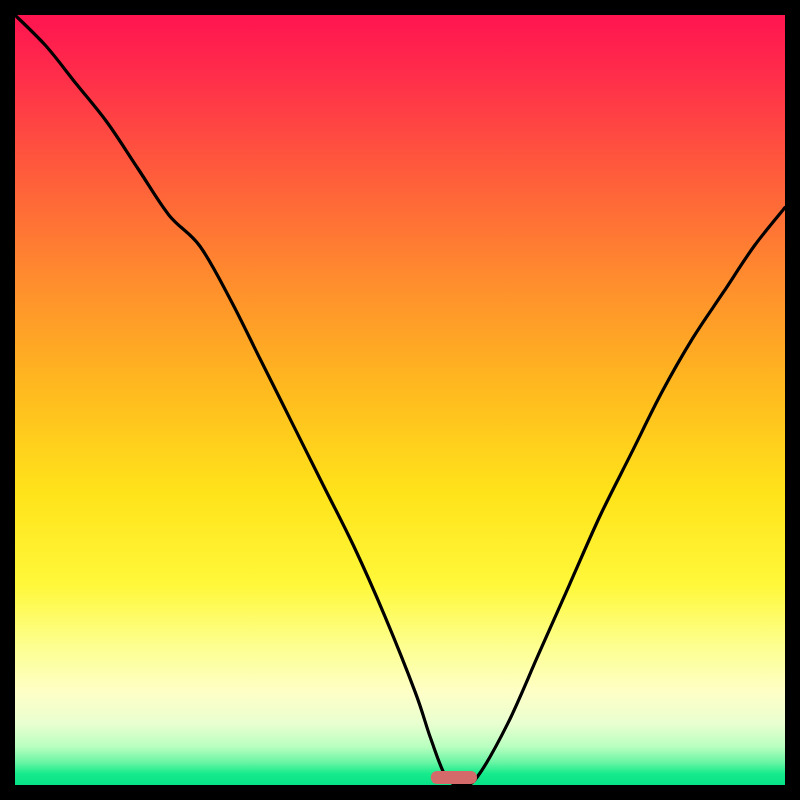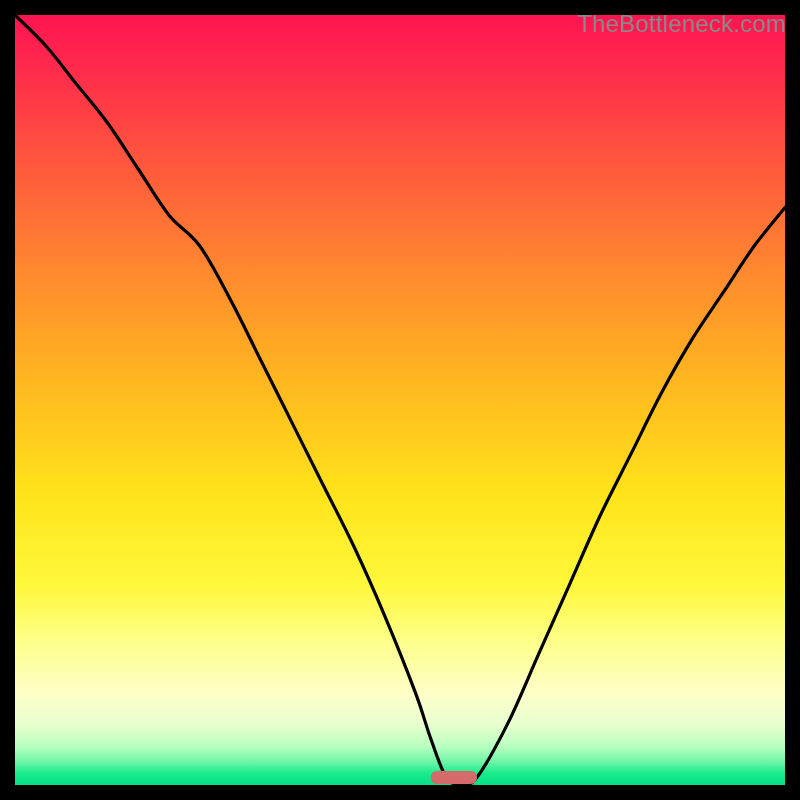--- a/index.html
+++ b/index.html
@@ -75,14 +75,13 @@
 <body>
 
 <div class="frame">
   <div class="plot-area">
     <div class="gradient"></div>
     <svg class="curve-svg" viewBox="0 0 770 770" preserveAspectRatio="none">
       <path id="curve" class="curve-path" d="M 0 0 C 5.133333333333334 5.133333333333344, 20.53333333333333 19.250000000000078, 30.8 30.800000000000068 C 41.06666666666667 42.35000000000006, 51.333333333333336 56.46666666666664, 61.6 69.29999999999995 C 71.86666666666667 82.13333333333327, 82.13333333333333 93.68333333333328, 92.39999999999999 107.79999999999995 C 102.66666666666666 121.91666666666663, 112.93333333333334 138.6, 123.2 154 C 133.46666666666667 169.4, 143.73333333333335 187.3666666666667, 154 200.20000000000005 C 164.26666666666665 213.0333333333334, 174.5333333333333 216.88333333333335, 184.79999999999998 231 C 195.06666666666666 245.11666666666665, 205.33333333333334 265.65, 215.60000000000002 284.9 C 225.8666666666667 304.15, 236.13333333333335 325.9666666666666, 246.4 346.49999999999994 C 256.6666666666667 367.0333333333333, 266.93333333333334 387.56666666666666, 277.2 408.1 C 287.46666666666664 428.6333333333334, 297.73333333333335 449.1666666666667, 308 469.7 C 318.26666666666665 490.2333333333333, 328.53333333333336 509.4833333333333, 338.8 531.3 C 349.06666666666666 553.1166666666667, 359.3333333333333 576.2166666666667, 369.59999999999997 600.6 C 379.8666666666666 624.9833333333333, 392.70000000000005 657.0666666666667, 400.40000000000003 677.6 C 408.1 698.1333333333333, 410.6666666666667 709.6833333333333, 415.8 723.8 C 420.93333333333334 737.9166666666666, 426.0666666666667 754.5999999999999, 431.20000000000005 762.3 C 436.33333333333337 770, 441.46666666666664 770, 446.59999999999997 770 C 451.7333333333333 770, 454.3 772.5666666666666, 462 762.3 C 469.7 752.0333333333333, 482.53333333333336 728.9333333333333, 492.8 708.4 C 503.06666666666666 687.8666666666667, 513.3333333333334 662.2, 523.6 639.1 C 533.8666666666667 616, 544.1333333333333 592.9, 554.4 569.8 C 564.6666666666666 546.6999999999999, 574.9333333333334 522.3166666666666, 585.2 500.5 C 595.4666666666667 478.68333333333334, 605.7333333333333 459.4333333333333, 616 438.9 C 626.2666666666667 418.3666666666667, 636.5333333333333 396.55, 646.8 377.3 C 657.0666666666666 358.05, 667.3333333333334 340.08333333333337, 677.6 323.40000000000003 C 687.8666666666667 306.7166666666667, 698.1333333333333 292.6, 708.4 277.2 C 718.6666666666666 261.79999999999995, 728.9333333333333 245.11666666666667, 739.1999999999999 231 C 749.4666666666666 216.88333333333333, 764.8666666666667 198.91666666666666, 770 192.5"></path>
       <rect id="marker" class="marker" x="415.79999999999995" y="756" width="46.199999999999996" height="13" rx="6" ry="6"></rect>
     </svg>
   </div>
-  <div class="watermark">TheBottleneck.com</div>
 </div>
 
 </body></html>

